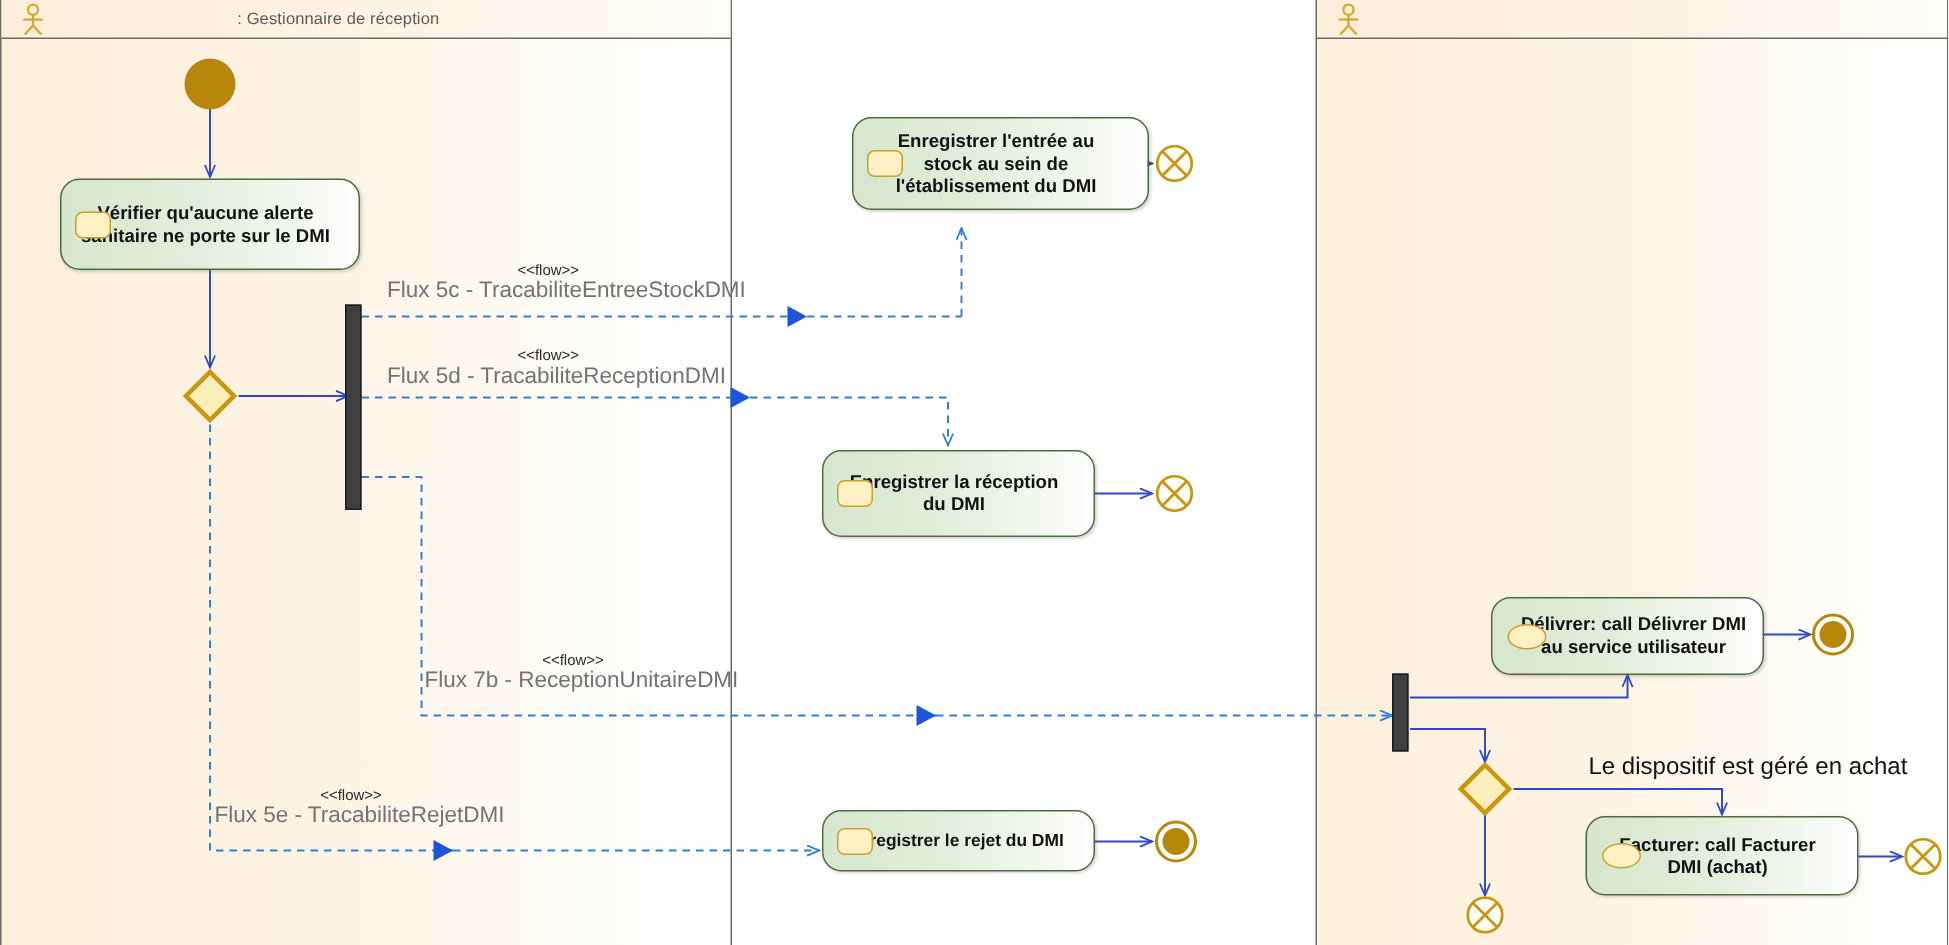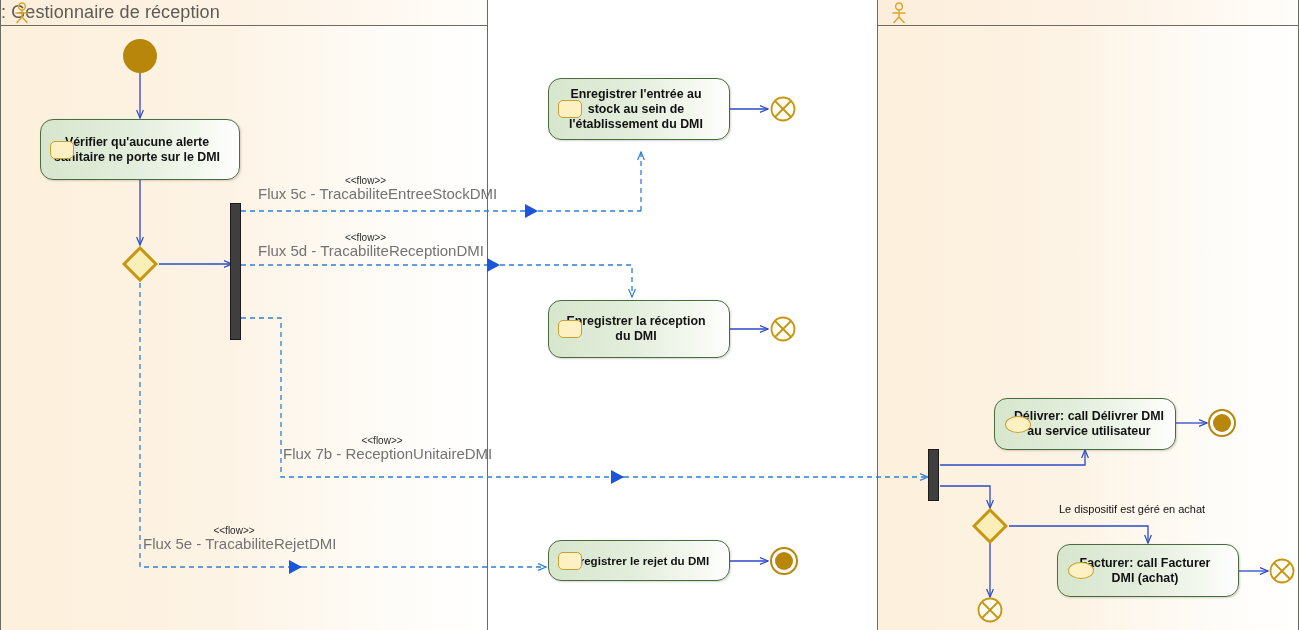--- a/index.html
+++ b/index.html
@@ -33,21 +33,22 @@
     right: 0;
     height: 26px;
     box-sizing: border-box;
     border-bottom: 1px solid #6b6b63;
     background: linear-gradient(to right, #fdeedb 0%, #fdf3e6 55%, #fffdfa 100%);
     display: flex;
     align-items: center;
   }
   .lane-title {
     flex: 1;
-    font-size: 18px;
+    text-align: center;
+    font-size: 11px;
     color: #5b5b57;
     letter-spacing: .1px;
     padding-right: 37px;
   }
   .actor-icon {
     position: absolute;
     left: 10px;
     top: 2px;
     width: 22px;
     height: 22px;
@@ -158,21 +159,21 @@
     display: block;
   }
   .flow-name {
     font-size: 15px;
     color: #737373;
     display: block;
     white-space: nowrap;
   }
   .guard-label {
     position: absolute;
-    font-size: 11px;
+    font-size: 16px;
     color: #121212;
     white-space: nowrap;
   }
 </style>
 </head>
 <body>
 
 <div id="canvas">
 
   <div class="lane" style="left:0px; width:488px;">
@@ -294,21 +295,21 @@
     <line x1="5" y1="5" x2="21" y2="21" stroke="#c8950f" stroke-width="1.8"></line>
     <line x1="21" y1="5" x2="5" y2="21" stroke="#c8950f" stroke-width="1.8"></line>
   </svg>
 
   <div class="action" style="left:40px; top:119px; width:200px; height:61px;">
     <span class="node-icon-rect"></span>
     <span class="action-label">Vérifier qu'aucune alerte
 sanitaire ne porte sur le DMI</span>
   </div>
 
-  <div class="action" style="left:548px; top:78px; width:182px; height:62px;justify-content:center;">
+  <div class="action" style="left:568px; top:78px; width:198px; height:62px;justify-content:center;">
     <span class="node-icon-rect"></span>
     <span class="action-label">Enregistrer l'entrée au
 stock au sein de
 l'établissement du DMI</span>
   </div>
 
   <div class="action" style="left:548px; top:300px; width:182px; height:58px;">
     <span class="node-icon-rect"></span>
     <span class="action-label">Enregistrer la réception
 du DMI</span>

